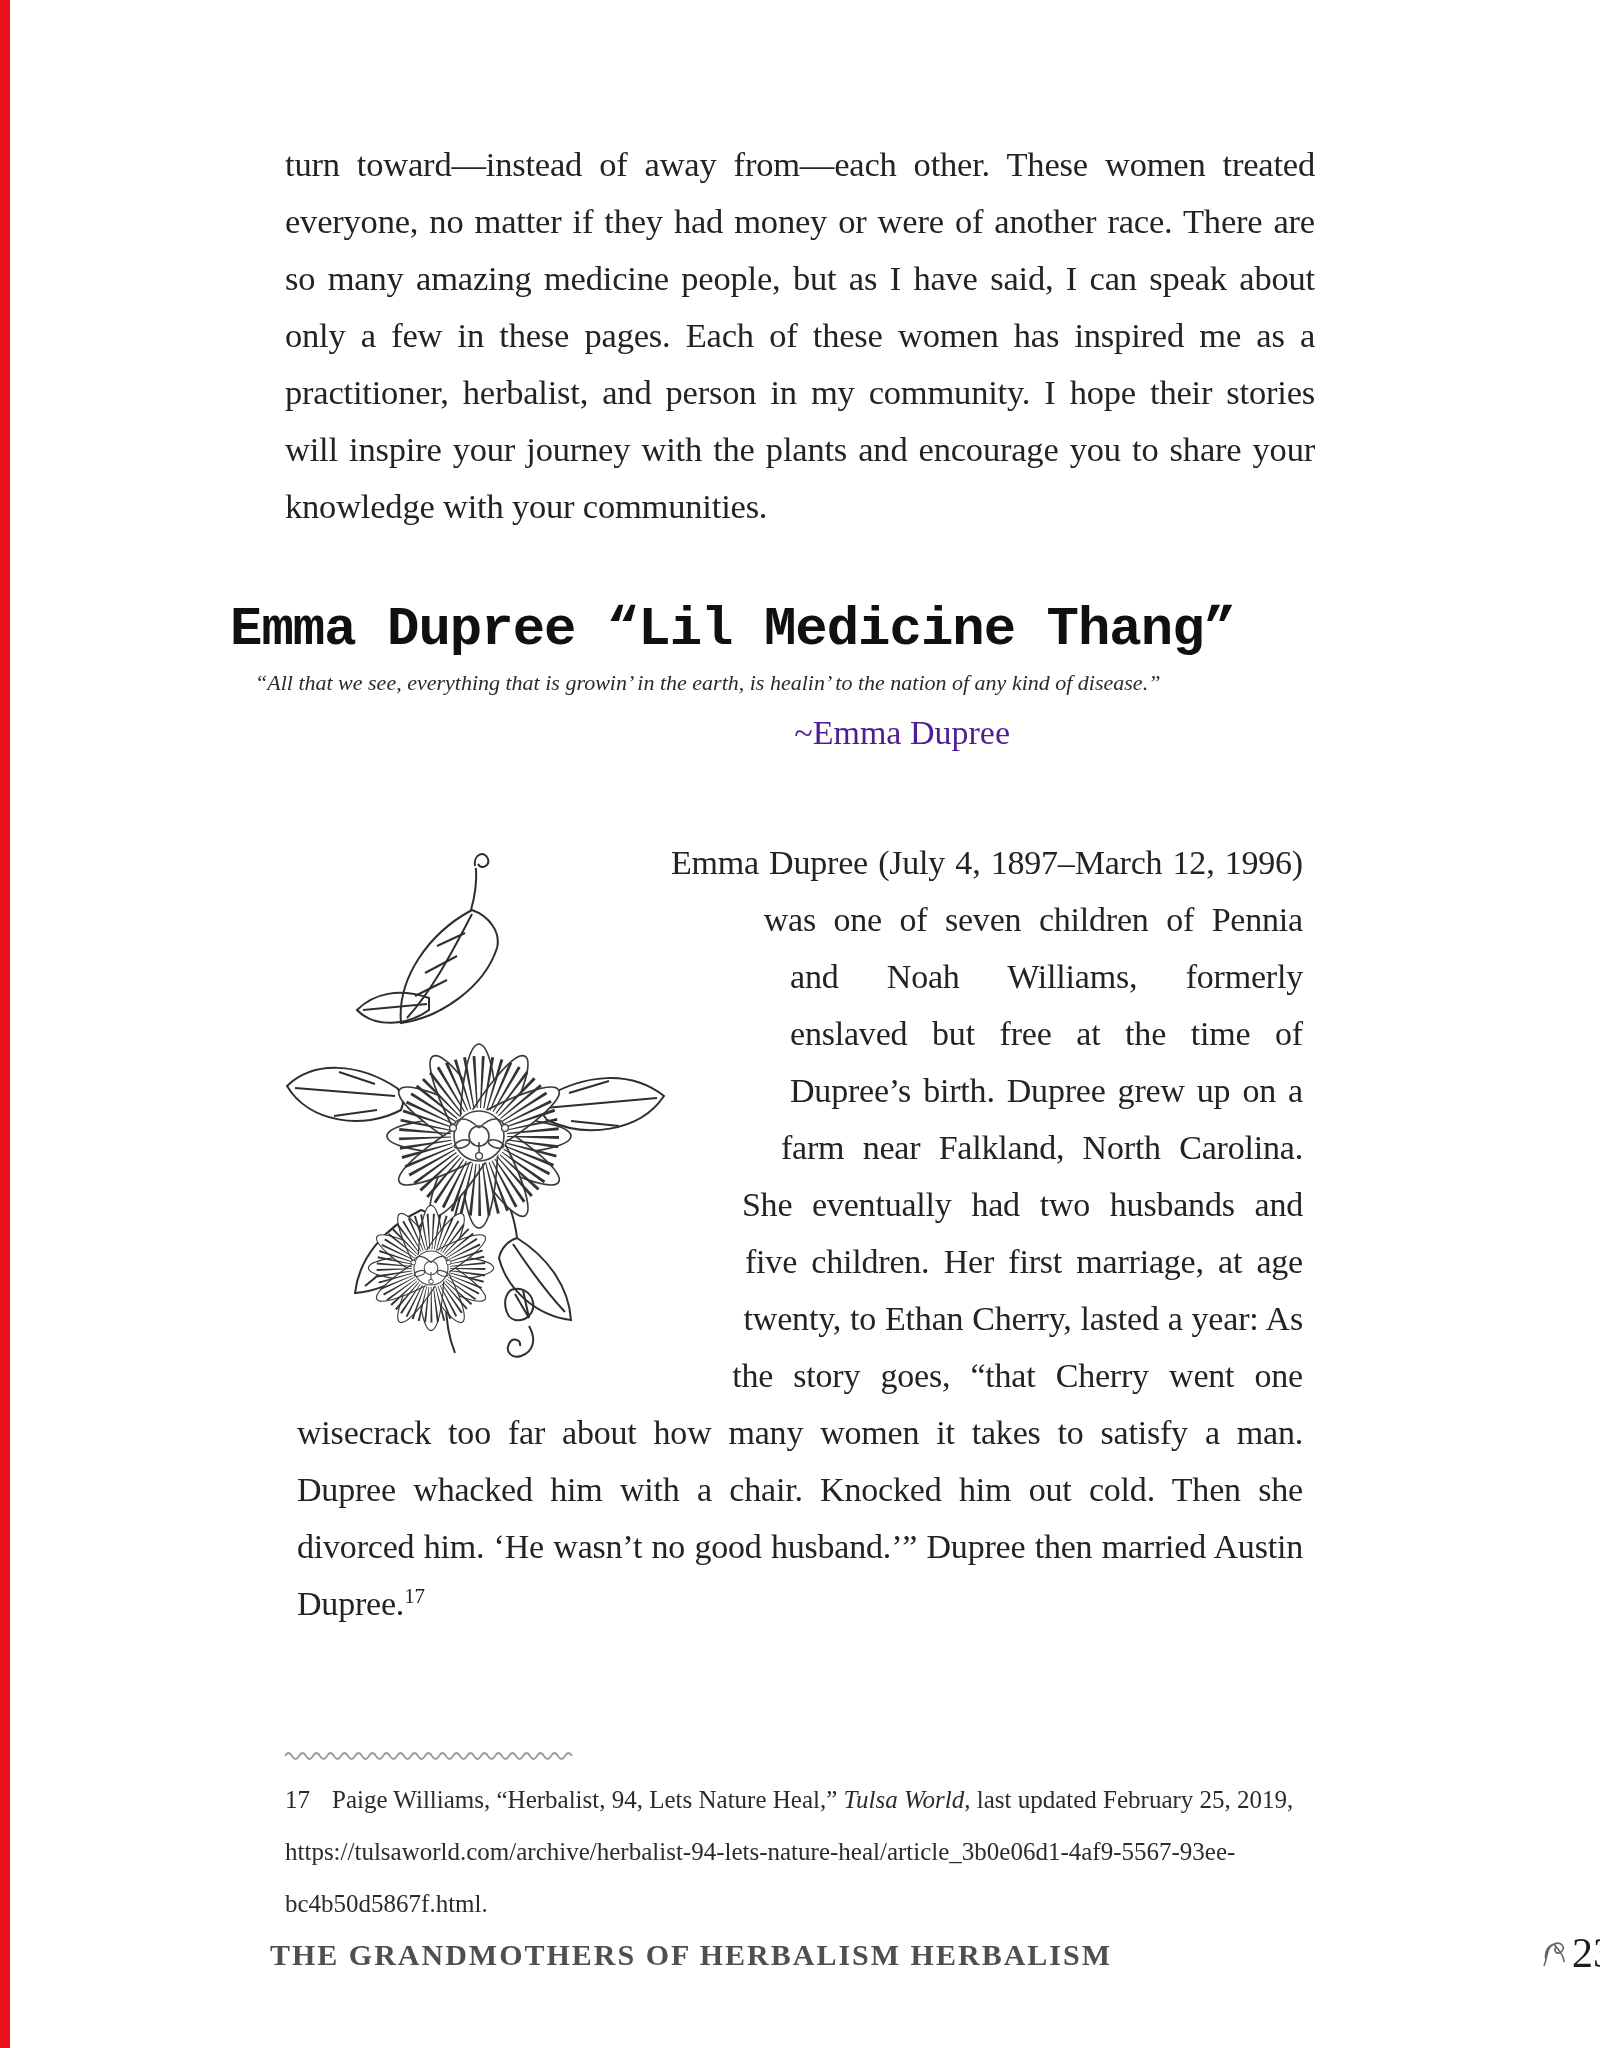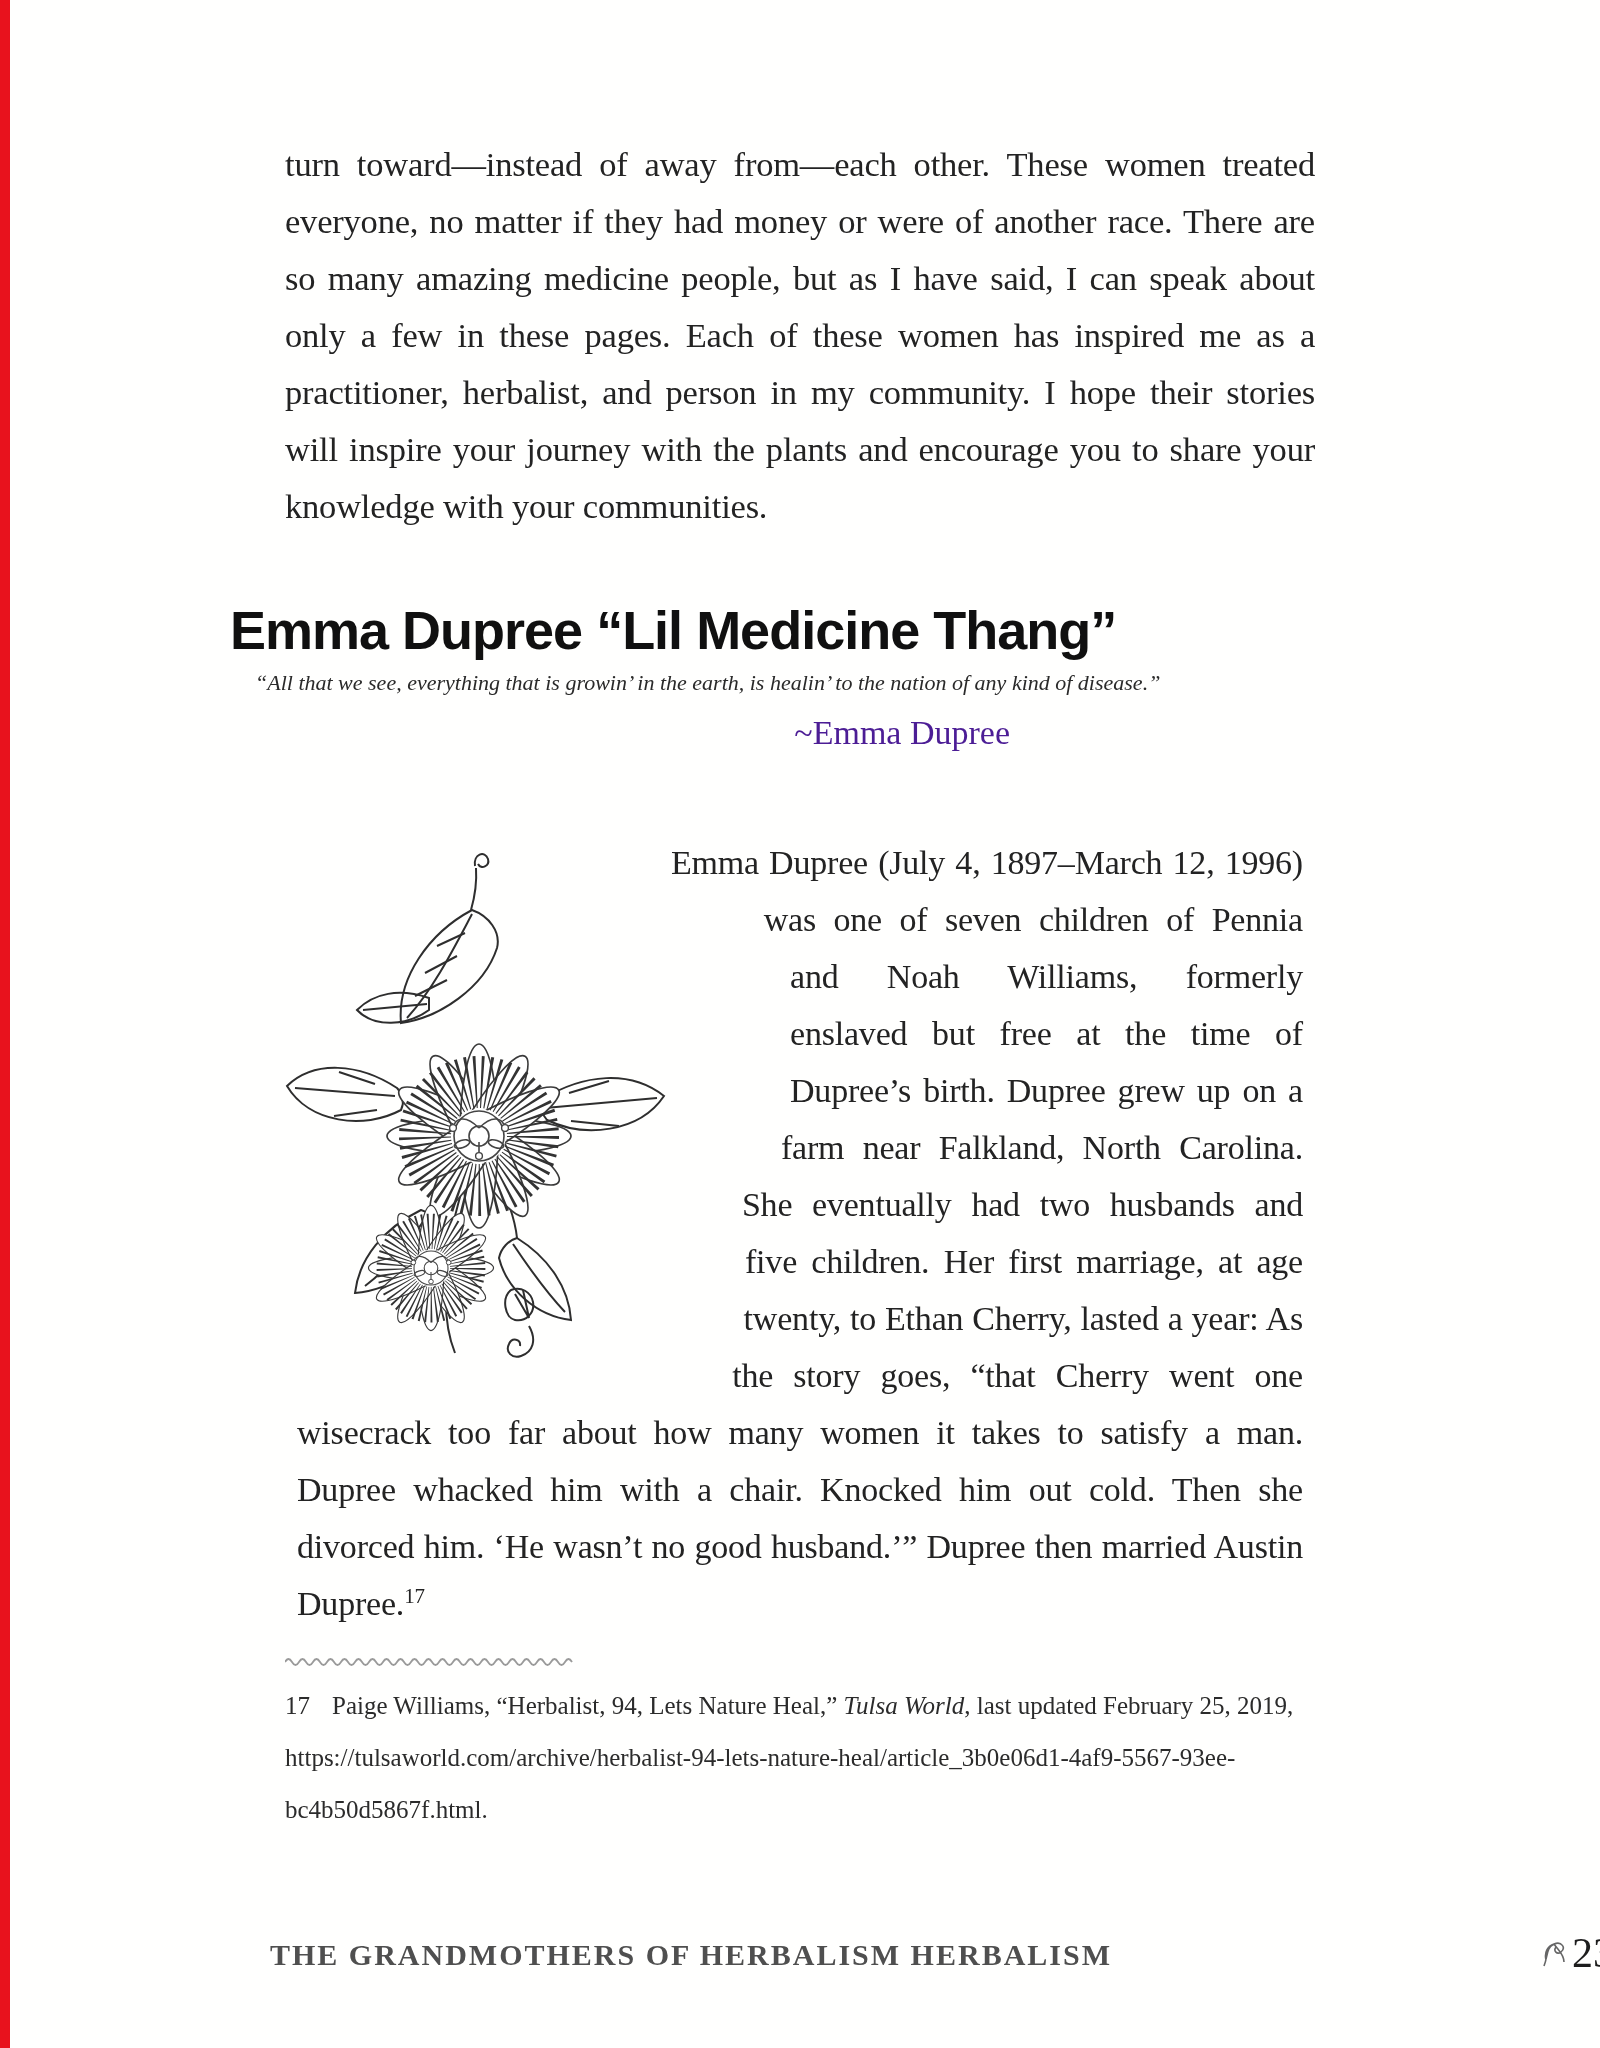--- a/index.html
+++ b/index.html
@@ -32,21 +32,21 @@
     font-size: 34.5px;
     line-height: 57px;
     text-align: justify;
     letter-spacing: -0.2px;
   }
   .heading {
     position: absolute;
     top: 563px;
     left: -55px;
     width: 1200px;
-    font-family: Liberation Sans, sans-serif;
+    font-family: Liberation Mono, monospace;
     font-weight: 700;
     font-size: 54px;
     letter-spacing: -1px;
     color: #101010;
     white-space: nowrap;
   }
   .epigraph {
     position: absolute;
     top: 655px;
     left: -30px;
@@ -87,21 +87,21 @@
     shape-margin: 10px;
   }
   .illus-float svg { margin-top: 16px; margin-left: -6px; display: block; }
   sup.fnref {
     font-size: 21px;
     line-height: 0;
     vertical-align: super;
   }
   .footnote-block {
     position: absolute;
-    top: 1654px;
+    top: 1748px;
     left: 0;
     width: 1040px;
   }
   .wavy { display: block; }
   .footnote-text {
     margin: 12px 0 0 0;
     font-size: 25px;
     line-height: 52px;
     color: #2b2b2b;
     text-align: left;

